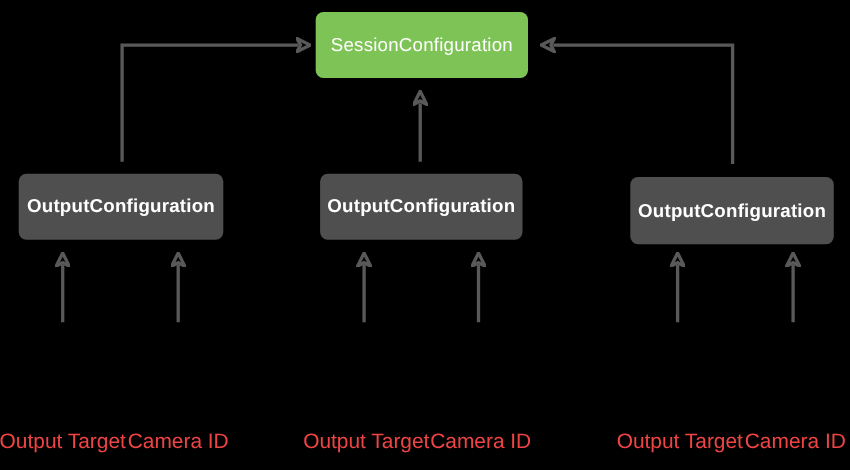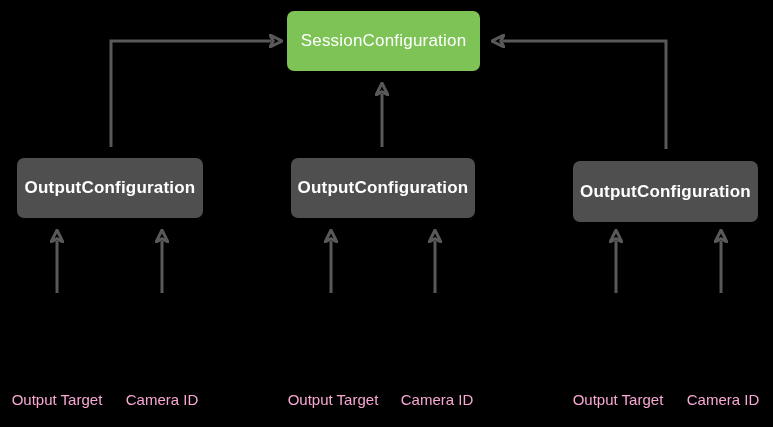--- a/index.html
+++ b/index.html
@@ -37,22 +37,22 @@
     height: 60px;
     font-weight: bold;
   }
   #out1 { left: 17px;  top: 158px; width: 186px; }
   #out2 { left: 291px; top: 158px; width: 184px; }
   #out3 { left: 573px; top: 161px; width: 185px; height: 61px; }
   .input-label {
     position: absolute;
     top: 391px;
     transform: translateX(-50%);
-    color: #f9a8d4;
-    font-size: 15px;
+    color: #ef4444;
+    font-size: 19px;
     white-space: nowrap;
   }
   #lbl1 { left: 57px; }
   #lbl2 { left: 162px; }
   #lbl3 { left: 333px; }
   #lbl4 { left: 437px; }
   #lbl5 { left: 618px; }
   #lbl6 { left: 723px; }
   #arrows {
     position: absolute;

